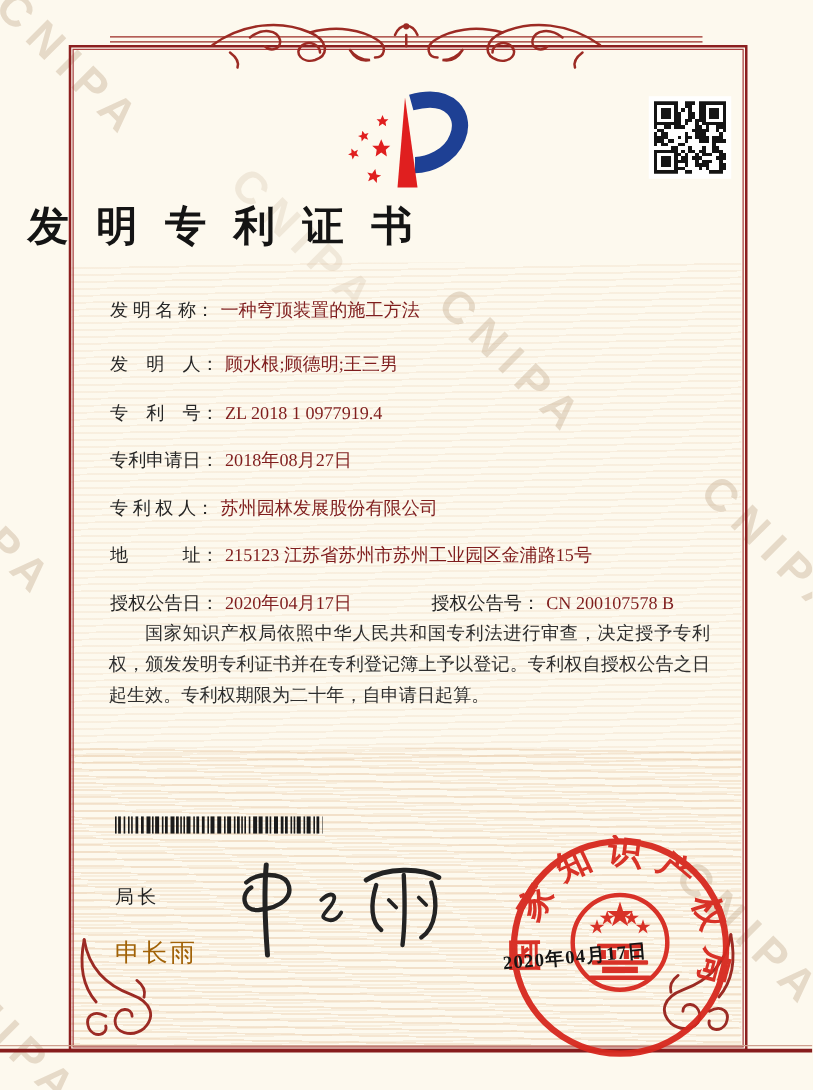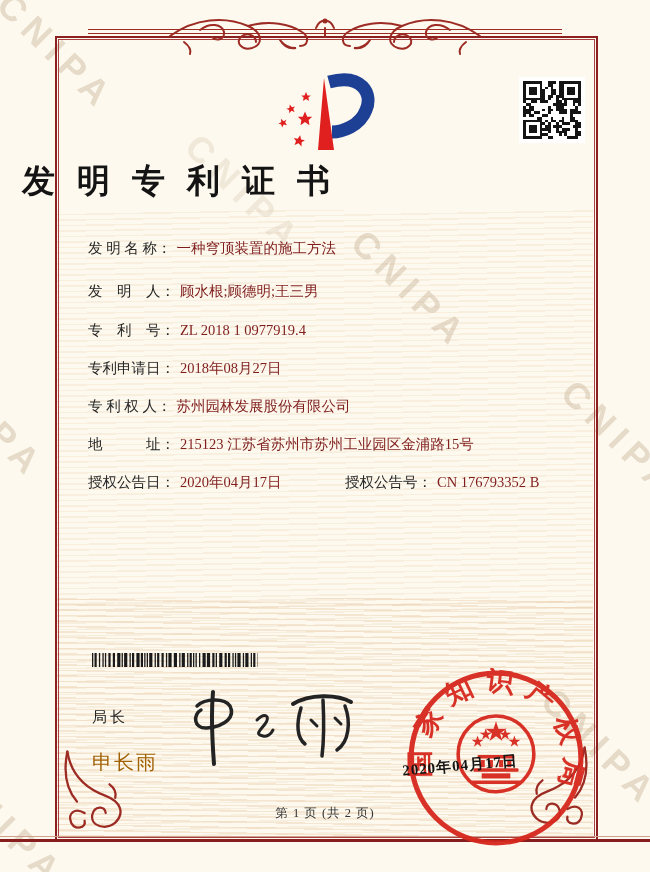--- a/index.html
+++ b/index.html
@@ -403,26 +403,27 @@
     </div>
     <div class="f-row" style="top:158px">
       <span class="f-label">专 利 权 人：</span><span class="f-value">苏州园林发展股份有限公司</span>
     </div>
     <div class="f-row" style="top:196px">
       <span class="f-label">地　　　址：</span><span class="f-value">215123 江苏省苏州市苏州工业园区金浦路15号</span>
     </div>
     <div class="f-row" style="top:234px">
       <span class="f-label">授权公告日：</span><span class="f-value">2020年04月17日</span>
       <span class="f-pair2">
-        <span class="f-label">授权公告号：</span><span class="f-value">CN 176793352 B</span>
+        <span class="f-label">授权公告号：</span><span class="f-value">CN 200107578 B</span>
       </span>
     </div>
   </div>
 
   <div class="paras">
+    <p>国家知识产权局依照中华人民共和国专利法进行审查，决定授予专利权，颁发发明专利证书并在专利登记簿上予以登记。专利权自授权公告之日起生效。专利权期限为二十年，自申请日起算。</p>
   </div>
 
   <svg class="barcode" id="bcsvg" viewBox="0 0 166 14" preserveAspectRatio="none">
       <rect x="0" y="0" width="1.3" height="14" fill="#1a1a1a"></rect>
       <rect x="2.5" y="0" width="2.2" height="14" fill="#1a1a1a"></rect>
       <rect x="6.9" y="0" width="1.3" height="14" fill="#1a1a1a"></rect>
       <rect x="10.4" y="0" width="1.3" height="14" fill="#1a1a1a"></rect>
       <rect x="12.9" y="0" width="1.3" height="14" fill="#1a1a1a"></rect>
       <rect x="16.4" y="0" width="2.2" height="14" fill="#1a1a1a"></rect>
       <rect x="20.799999999999997" y="0" width="2.2" height="14" fill="#1a1a1a"></rect>
@@ -504,15 +505,14 @@
         <rect x="91" y="90" width="4" height="7"></rect>
           <rect x="99" y="90" width="4" height="7"></rect>
         <rect x="66" y="98" width="44" height="3.5" rx="1"></rect>
         <rect x="74" y="103" width="28" height="5"></rect>
         <rect x="64" y="110" width="48" height="3.5" rx="1"></rect>
       </g>
     </g>
   </svg>
   <div class="seal-date">2020年04月17日</div>
 
-  <div class="footer">第 1 页 (共 2 页)</div>
 
 </div>
 
 </body></html>

